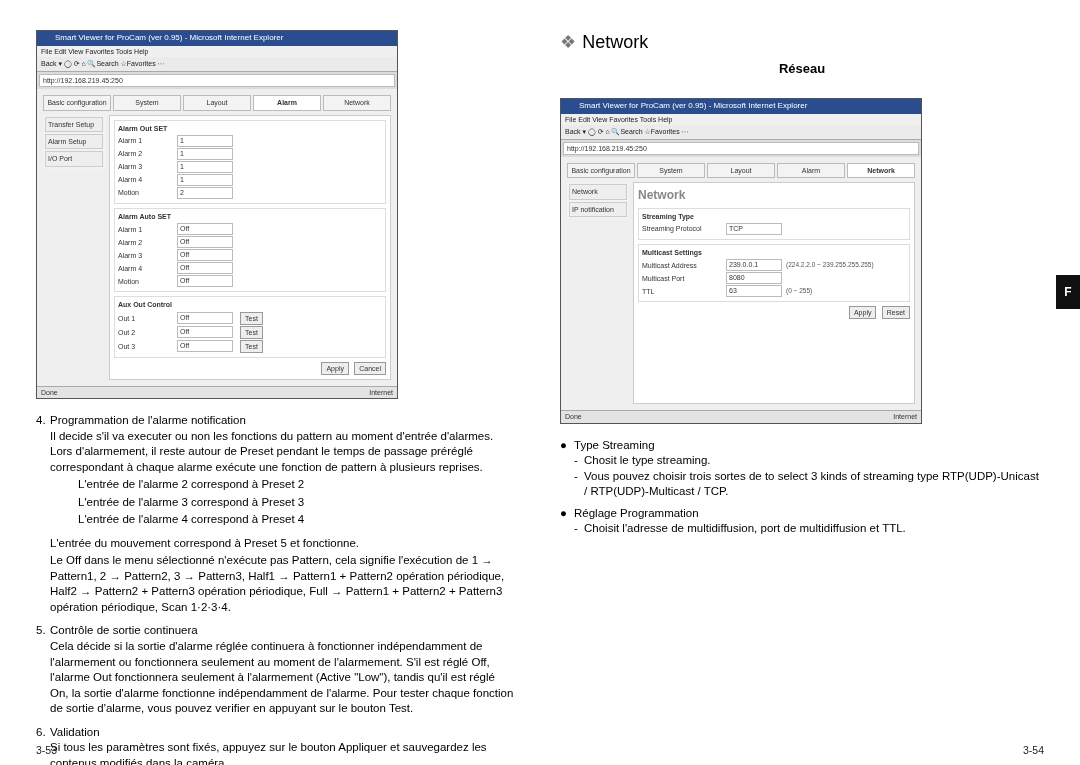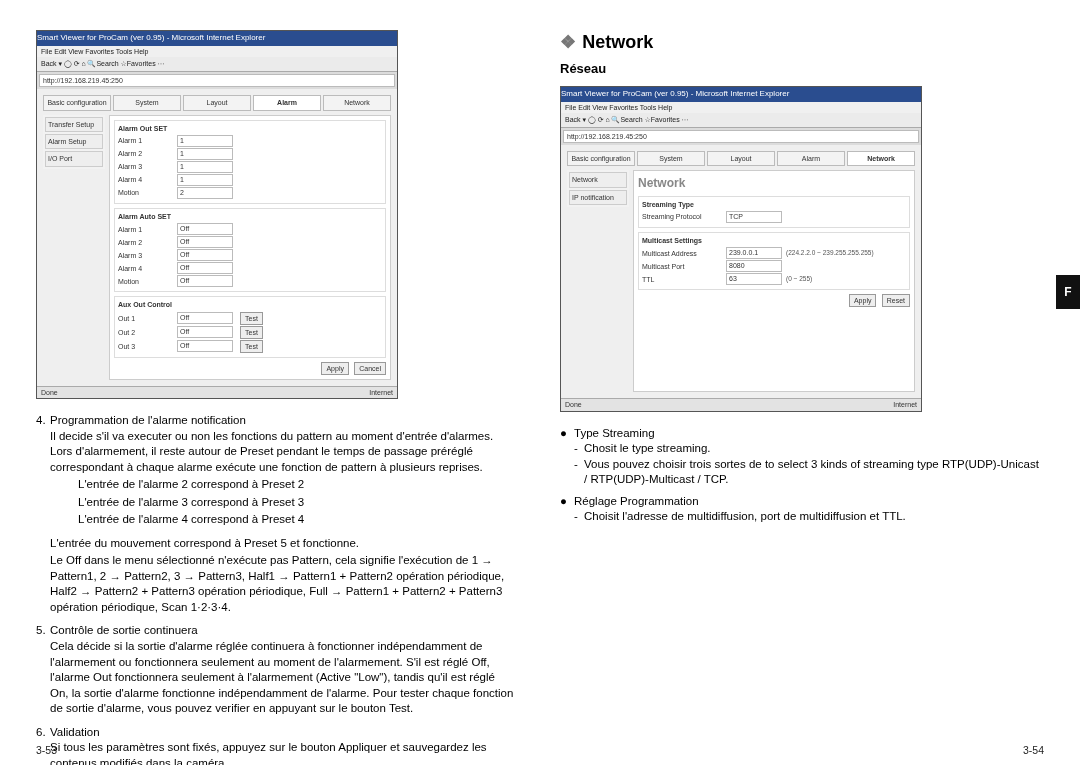--- a/index.html
+++ b/index.html
@@ -48,21 +48,21 @@
     border: 1px solid #555;
     background: #dcdcdc;
     margin-bottom: 14px;
     font-size: 8px;
     color: #333;
     position: relative;
   }
   .shot .titlebar {
     background: #2a4d8f;
     color: #fff;
-    padding: 2px 0;
+    padding: 2px 18px;
     font-size: 8px;
     white-space: nowrap;
     overflow: hidden;
   }
   .shot .menubar {
     background: #f0f0f0;
     padding: 1px 4px;
     font-size: 7px;
     color: #222;
   }
@@ -163,28 +163,29 @@
   .shot .status {
     background: #e3e3e3;
     padding: 1px 4px;
     font-size: 7px;
     border-top: 1px solid #aaa;
   }
   .shot::after { content: ""; display: block; clear: both; }
 
   .section-title {
     font-size: 18px;
-    font-weight: bold;
+    font-weight: normal;
     margin: 0 0 6px;
   }
   .section-title .diamond { color: #777; margin-right: 6px; }
   .subsection {
     font-size: 13px;
     font-weight: bold;
-    margin: 0 0 8px;
+    margin: 0 0 20px;
+    text-align: center;
   }
   .para { margin: 0 0 2px; }
   .indent1 { padding-left: 14px; }
   .indent3 { padding-left: 42px; }
   .num-item { display: flex; margin-top: 8px; }
   .num-item .n { width: 14px; flex: none; }
   .bul-item { display: flex; margin-top: 6px; }
   .bul-item .dot { width: 14px; flex: none; }
   .dash-item { display: flex; }
   .dash-item .d { width: 10px; flex: none; }

